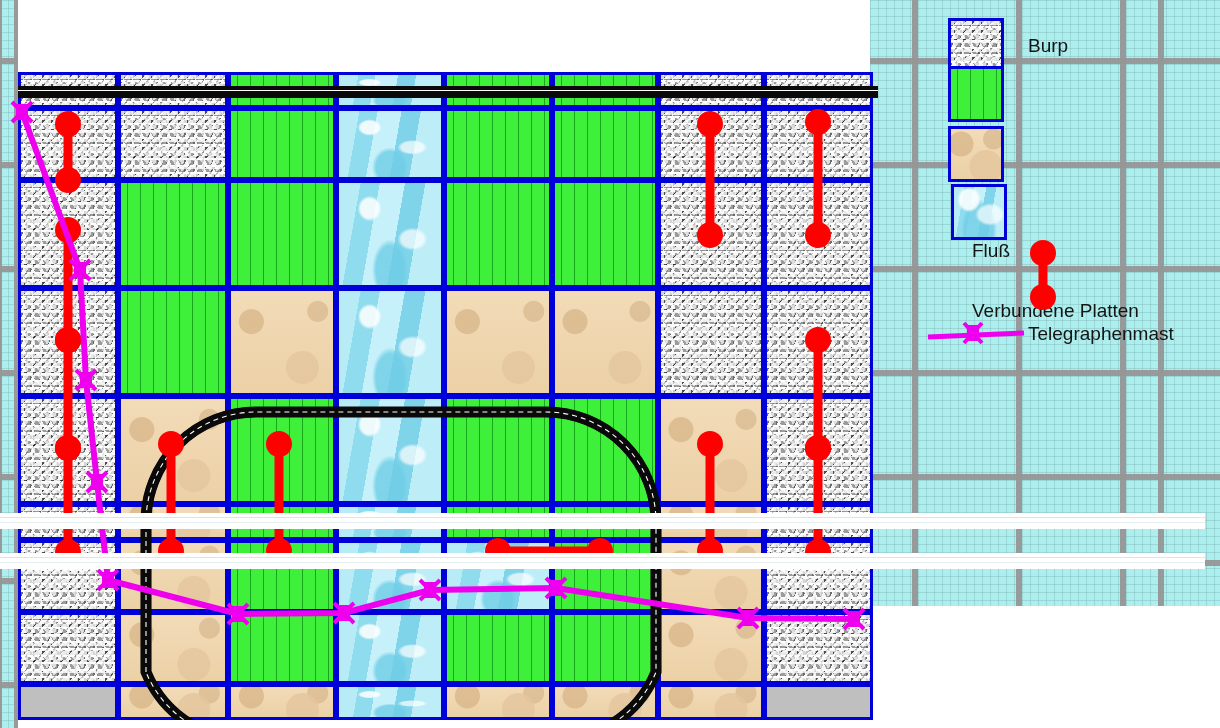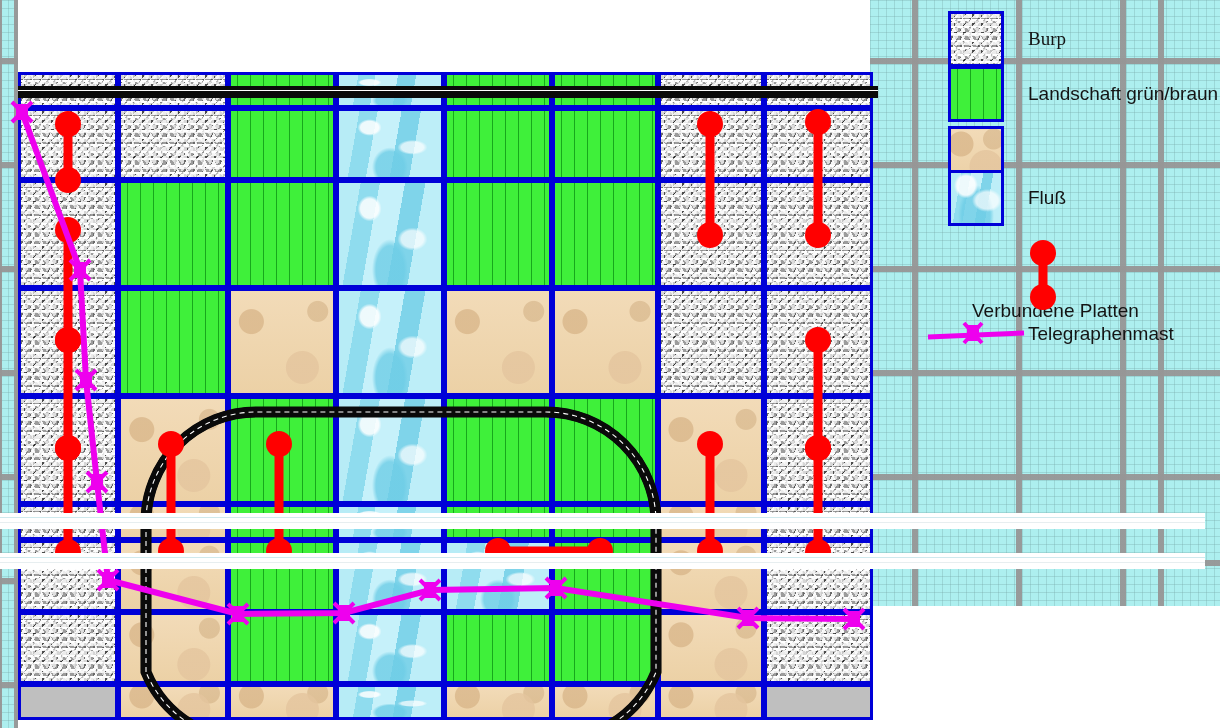--- a/index.html
+++ b/index.html
@@ -299,32 +299,31 @@
           <path d="M 844 609 L 864 629 M 864 609 L 844 629" stroke="#ee00ee" stroke-width="4" fill="none"></path>
           <rect x="848" y="611" width="12" height="16" fill="#ee00ee"></rect>
         </g>
       </g>
   </svg>
 
   <div class="band" id="band-1"></div>
   <div class="band" id="band-2"></div>
 
   <div id="legend">
-      <div class="leg-row" style="top: 5px; font-family: Liberation Serif, serif;">
+      <div class="leg-row" style="top: 12px;">
         <div class="leg-swatch tex-burp"></div>
         <div class="leg-label">Burp</div>
       </div>
       <div class="leg-row" style="top: 60px;">
         <div class="leg-swatch tex-gras"></div>
-        <div class="leg-label">Landschaft grün/braun</div>
       </div>
       <div class="leg-row" style="top: 120px;">
         <div class="leg-swatch tex-tan"></div>
       </div>
-      <div class="leg-row" style="top: 164px;">
+      <div class="leg-row" style="top: 180px; flex-direction: column;">
         <div class="leg-swatch tex-fluss"></div>
         <div class="leg-label">Fluß</div>
       </div>
       <div class="leg-row" style="top: 240px; flex-direction: column;">
         <div class="leg-sym">
           <div class="platte" style="left:15px;top:-4px;width:26px;height:70px">
             <div class="stem" style="top:13px;bottom:13px"></div>
             <div class="knob" style="top:0"></div>
             <div class="knob" style="bottom:0"></div>
           </div>

